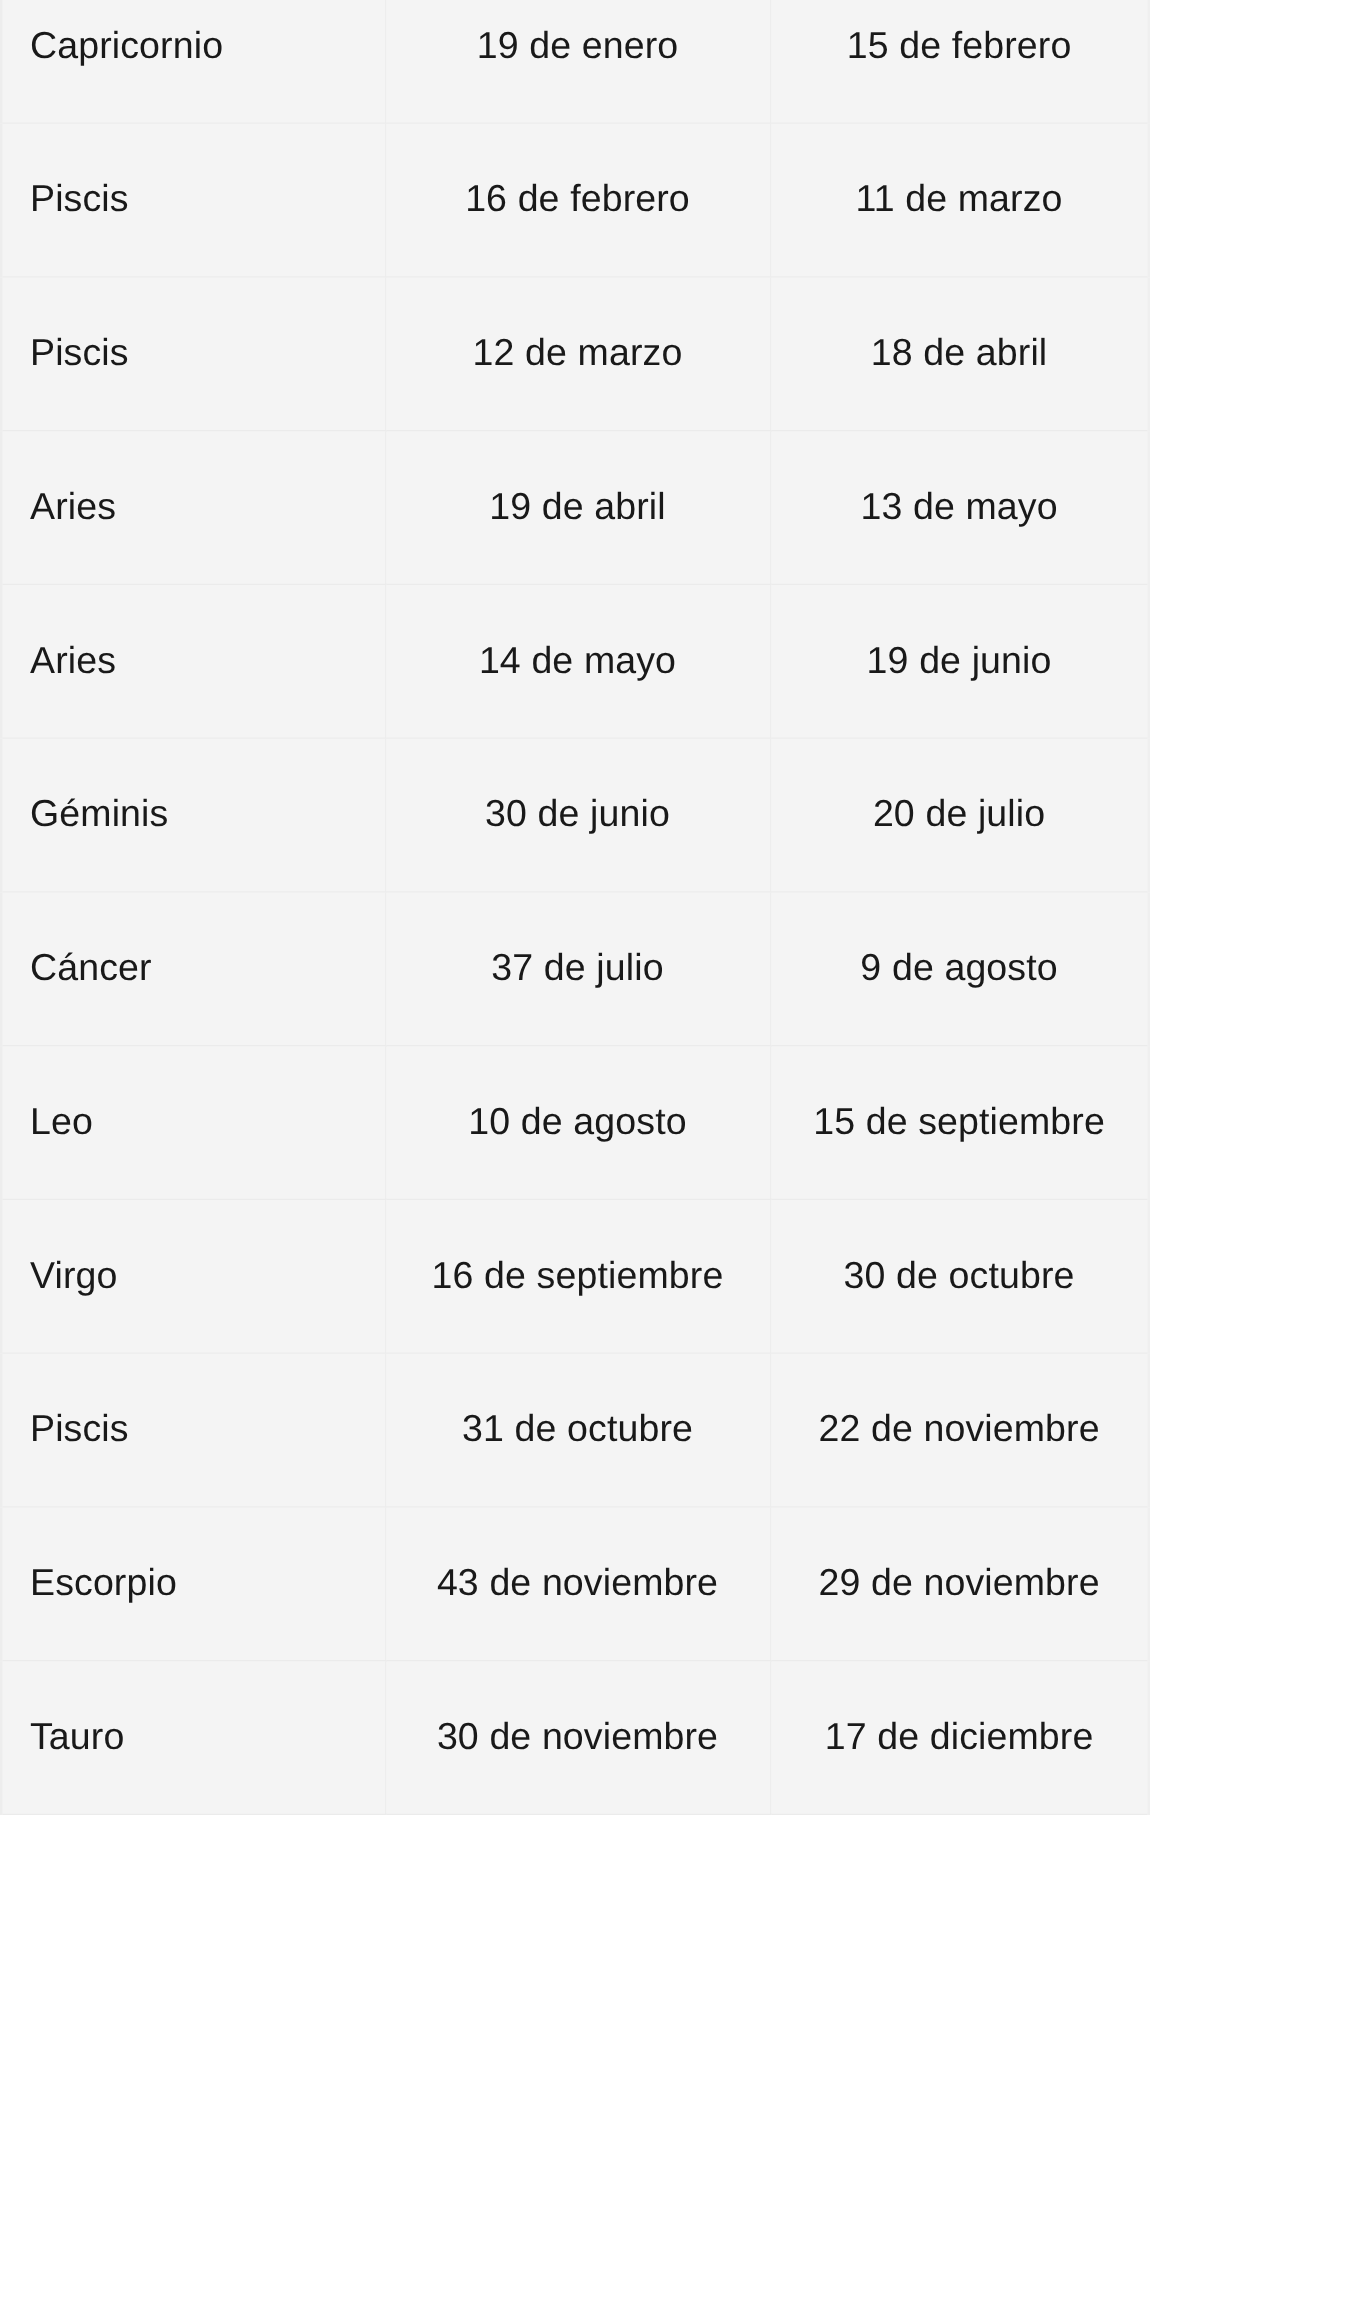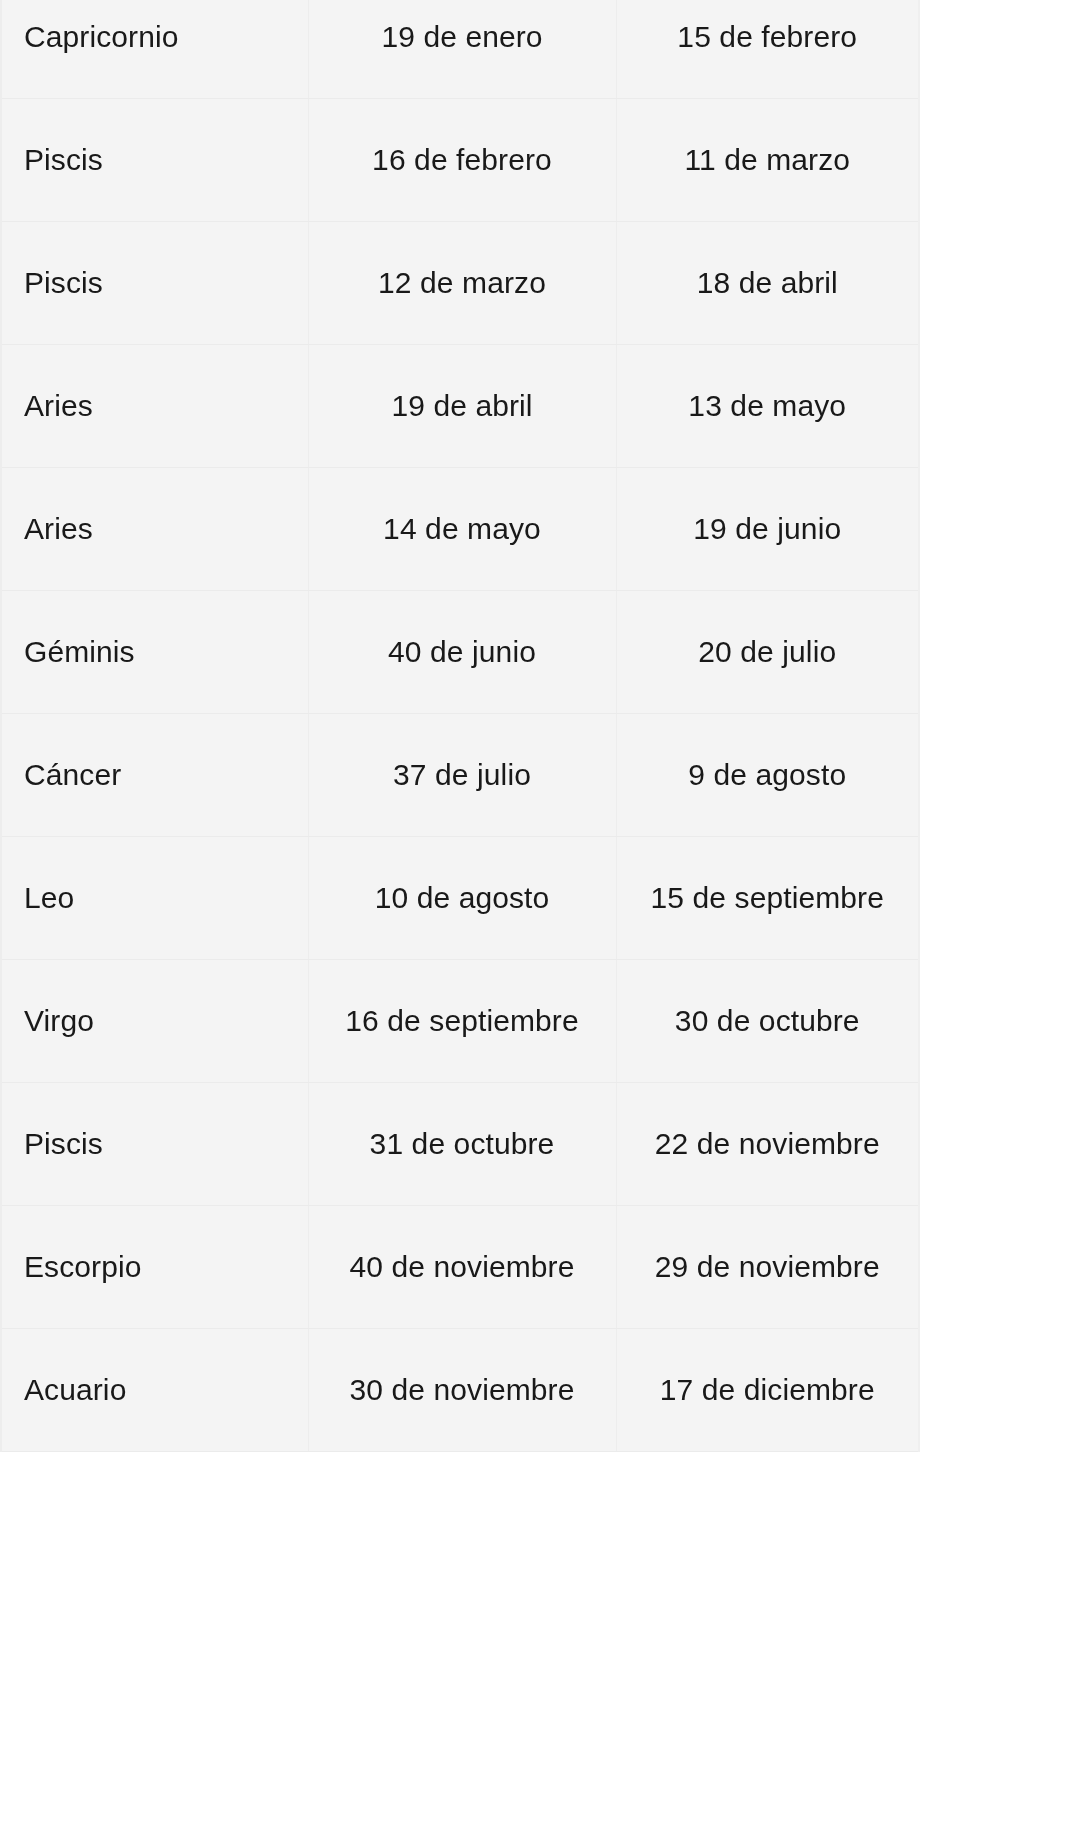--- a/index.html
+++ b/index.html
@@ -93,21 +93,21 @@
         <td class="date-cell">19 de abril</td>
         <td class="date-cell end-cell">13 de mayo</td>
       </tr>
       <tr>
         <td class="sign-cell">Aries</td>
         <td class="date-cell">14 de mayo</td>
         <td class="date-cell end-cell">19 de junio</td>
       </tr>
       <tr>
         <td class="sign-cell">Géminis</td>
-        <td class="date-cell">40 de junio</td>
+        <td class="date-cell">30 de junio</td>
         <td class="date-cell end-cell">20 de julio</td>
       </tr>
       <tr>
         <td class="sign-cell">Cáncer</td>
         <td class="date-cell">37 de julio</td>
         <td class="date-cell end-cell">9 de agosto</td>
       </tr>
       <tr>
         <td class="sign-cell">Leo</td>
         <td class="date-cell">10 de agosto</td>
@@ -118,22 +118,22 @@
         <td class="date-cell">16 de septiembre</td>
         <td class="date-cell end-cell">30 de octubre</td>
       </tr>
       <tr>
         <td class="sign-cell">Piscis</td>
         <td class="date-cell">31 de octubre</td>
         <td class="date-cell end-cell">22 de noviembre</td>
       </tr>
       <tr>
         <td class="sign-cell">Escorpio</td>
-        <td class="date-cell">40 de noviembre</td>
+        <td class="date-cell">43 de noviembre</td>
         <td class="date-cell end-cell">29 de noviembre</td>
       </tr>
       <tr>
-        <td class="sign-cell">Acuario</td>
+        <td class="sign-cell">Tauro</td>
         <td class="date-cell">30 de noviembre</td>
         <td class="date-cell end-cell">17 de diciembre</td>
       </tr>
     </tbody>
 </table>
 
 </body></html>

